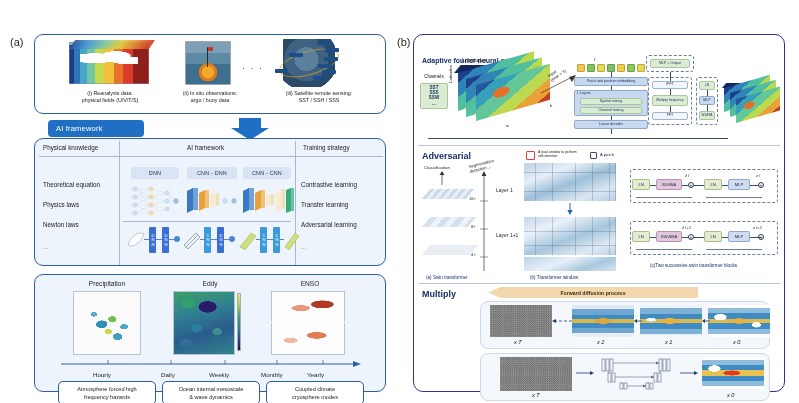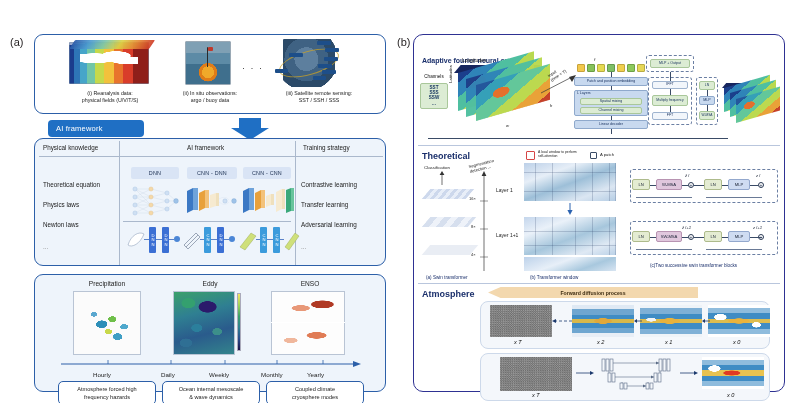--- a/index.html
+++ b/index.html
@@ -493,21 +493,21 @@
                   background:
                     radial-gradient(ellipse 22% 26% at 30% 42%, #e4702c 0 55%, rgba(0,0,0,0) 58%),
                     linear-gradient(150deg,#24579c 0 14%, #35a0b8 14% 32%, #63c79a 32% 54%, #bcd94f 54% 72%, #e9a238 72% 90%, #c6422a 90% 100%);
                   transform:skewY(-16deg); transform-origin:top left;"></div>
     </div>
 
     <div class="arrow-h" style="left:14px; top:103px; width:300px;"></div>
 
     <div class="afb-hline" style="left:4px; top:110px; width:362px; background:#b9c6dd;"></div>
 
-    <div class="b-section-title" style="left:8px; top:116px; font-size:9px;">Theoretical</div>
+    <div class="b-section-title" style="left:8px; top:116px; font-size:9px;">Adversarial</div>
 
     <div class="legend-sq" style="left:112px; top:116px; width:9px; height:9px; border:1.2px solid #d64545; background:#fff;"></div>
     <div class="legend-txt" style="left:124px; top:116px; width:44px; white-space:pre-line;">A local window to perform
 self-attention</div>
     <div class="legend-sq" style="left:176px; top:117px; width:7px; height:7px; border:1px solid #3a4b66; background:#fff;"></div>
     <div class="legend-txt" style="left:186px; top:118px; font-size:4.2px;">A patch</div>
 
     <div class="axis-lbl" style="left:10px; top:130px; font-size:4.4px;">Classification</div>
     <div class="axis-lbl" style="left:55px; top:126px; width:34px; white-space:pre-line; line-height:1.15; transform:rotate(-14deg); font-size:4.2px;">Segmentation
 detection ...</div>
@@ -605,21 +605,21 @@
     <div class="arrow-h" style="left:280px; top:202px; width:10px;"></div>
     <div class="arrow-h" style="left:308px; top:202px; width:6px;"></div>
     <div class="arrow-h" style="left:336px; top:202px; width:12px;"></div>
     <div class="arrow-h" style="left:222px; top:214px; width:56px; background:#6a7a96;"></div>
     <div class="arrow-h" style="left:292px; top:214px; width:56px; background:#6a7a96;"></div>
 
     <div class="tf-caption" style="left:236px; top:228px;">(c)Two successive swin transformer blocks</div>
 
     <div class="afb-hline" style="left:4px; top:248px; width:362px; background:#b9c6dd;"></div>
 
-    <div class="b-section-title" style="left:8px; top:254px; font-size:9px;">Atmosphere</div>
+    <div class="b-section-title" style="left:8px; top:254px; font-size:9px;">Multiply</div>
 
     <div class="diff-band" style="left:74px; top:252px; width:210px; height:11px;
                 background:#f3d8ae; clip-path:polygon(6% 0, 100% 0, 100% 100%, 6% 100%, 0 50%);">Forward diffusion process</div>
 
     <div class="rbox lightfill" style="left:66px; top:266px; width:290px; height:48px; border:.6px solid #cdd9ea; background:#f4f7fb;"></div>
 
     <div class="noise" style="left:76px; top:270px; width:62px; height:32px;
                 background:
                   repeating-conic-gradient(#6e6e6e 0 25%, #9a9a9a 0 50%) 0 0/2.2px 2.2px,
                   repeating-conic-gradient(#848484 0 25%, #b4b4b4 0 50%) 1px 1px/1.6px 1.6px;"></div>

